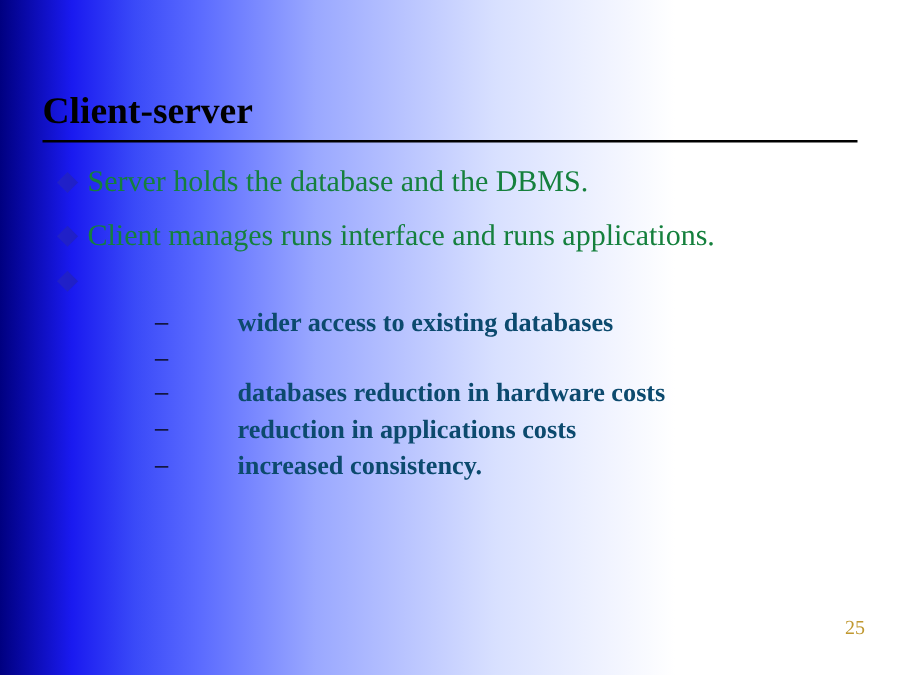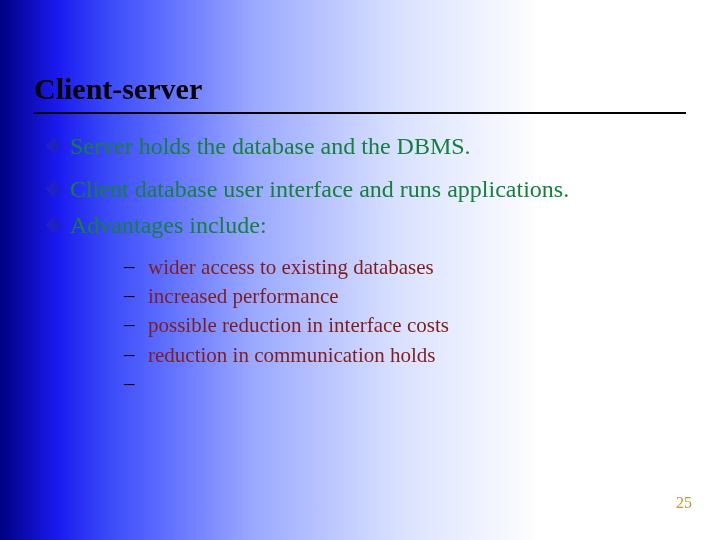--- a/index.html
+++ b/index.html
@@ -62,23 +62,24 @@
     margin-bottom: 2px;
   }
   .dash {
     font-size: 21px;
     color: #000;
     width: 24px;
     flex: 0 0 24px;
   }
   .sub-text {
     font-size: 21px;
-    font-weight: normal;
-    color: #7f1d1d;
+    font-weight: bold;
+    color: #0c4a6e;
     line-height: 1.3;
+    margin-left: 42px;
   }
   .page-num {
     position: absolute;
     right: 28px;
     bottom: 28px;
     font-size: 16px;
     color: #c09830;
     font-family: "Times New Roman", Times, serif;
   }
   .gap { height: 8px; }
@@ -97,46 +98,45 @@
 
     <div class="bullet-row">
       <div class="diamond"></div>
       <div class="bullet-text">Server holds the database and the DBMS.</div>
     </div>
 
     <div class="gap"></div>
 
     <div class="bullet-row">
       <div class="diamond"></div>
-      <div class="bullet-text">Client database user interface and runs applications.</div>
+      <div class="bullet-text">Client manages runs interface and runs applications.</div>
     </div>
 
     <div class="bullet-row">
       <div class="diamond"></div>
-      <div class="bullet-text">Advantages include:</div>
     </div>
 
     <div class="sub-list">
       <div class="sub-row">
         <div class="dash">–</div>
         <div class="sub-text">wider access to existing databases</div>
       </div>
       <div class="sub-row">
         <div class="dash">–</div>
-        <div class="sub-text">increased performance</div>
       </div>
       <div class="sub-row">
         <div class="dash">–</div>
-        <div class="sub-text">possible reduction in interface costs</div>
+        <div class="sub-text">databases reduction in hardware costs</div>
       </div>
       <div class="sub-row">
         <div class="dash">–</div>
-        <div class="sub-text">reduction in communication holds</div>
+        <div class="sub-text">reduction in applications costs</div>
       </div>
       <div class="sub-row">
         <div class="dash">–</div>
+        <div class="sub-text">increased consistency.</div>
       </div>
     </div>
 
   </div>
 
   <div class="page-num">25</div>
 </div>
 
 </body></html>

